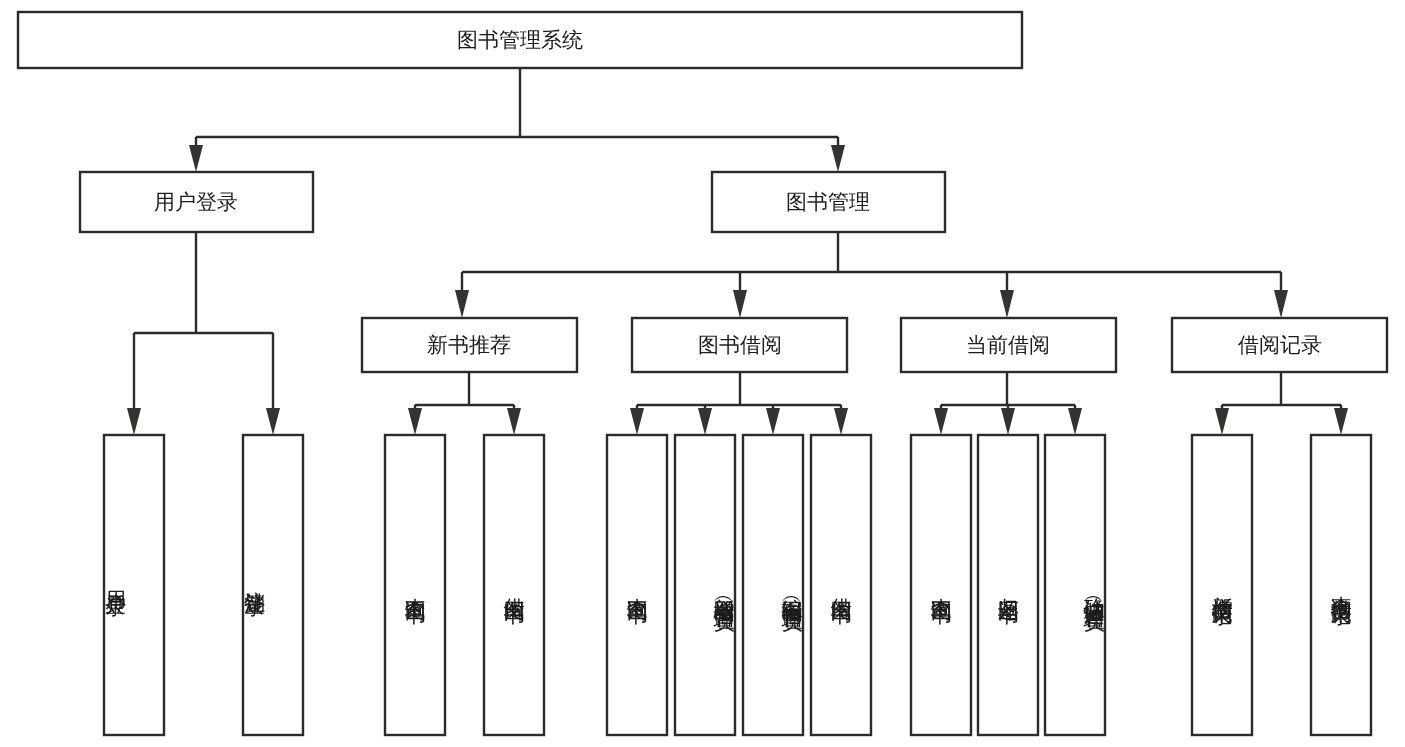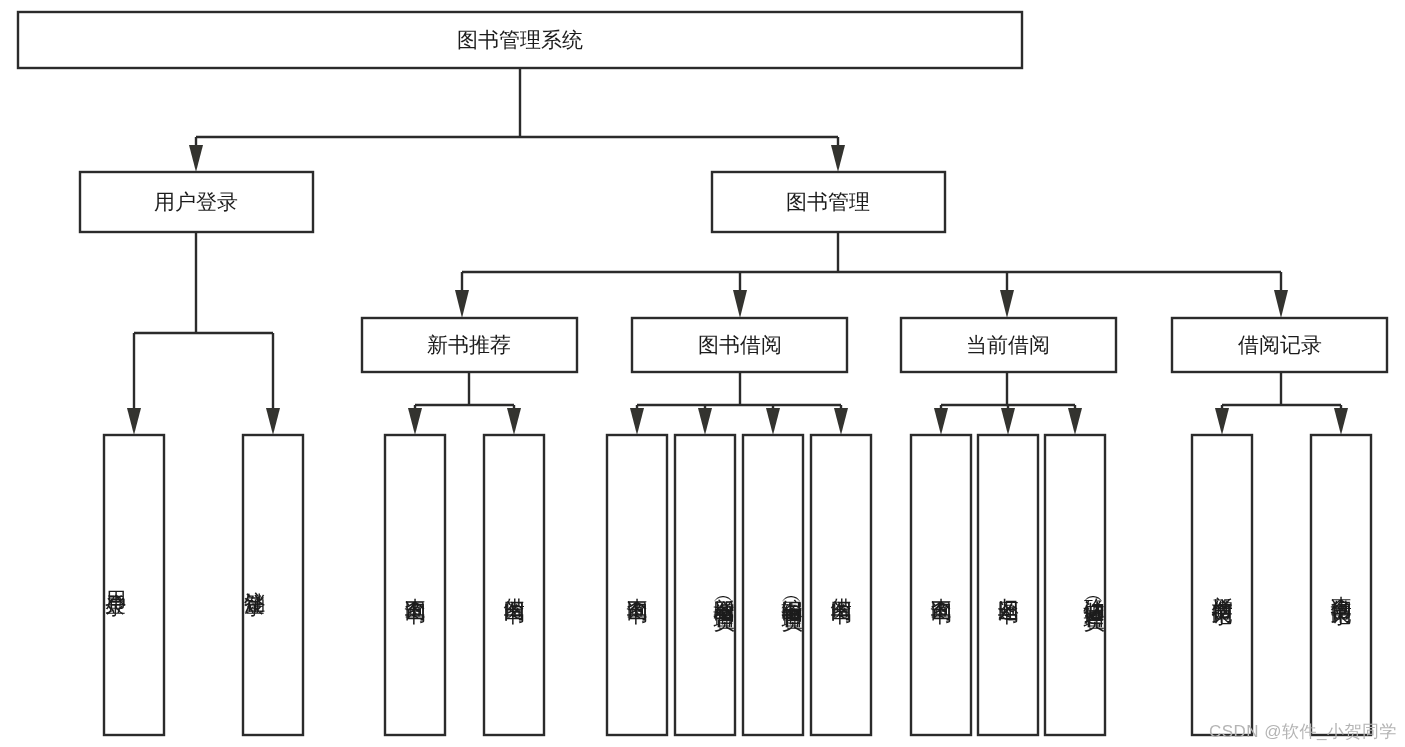--- a/index.html
+++ b/index.html
@@ -203,15 +203,14 @@
   <div class="vtext-wrap" style="left:911px; top:435px; width:60px; height:300px;">查询图书</div>
 
   <div class="vtext-wrap" style="left:978px; top:435px; width:60px; height:300px;">归还图书</div>
 
   <div class="vtext-wrap" style="left:1045px; top:435px; width:60px; height:300px; align-items:flex-start; padding-top:10px; box-sizing:border-box;">确认归还（管理员）</div>
 
   <div class="vtext-wrap" style="left:1192px; top:435px; width:60px; height:300px;">新增借阅记录</div>
 
   <div class="vtext-wrap" style="left:1311px; top:435px; width:60px; height:300px;">查询借阅记录</div>
 
-  <div class="watermark">CSDN @软件_小贺同学</div>
 
 </div>
 
 </body></html>

